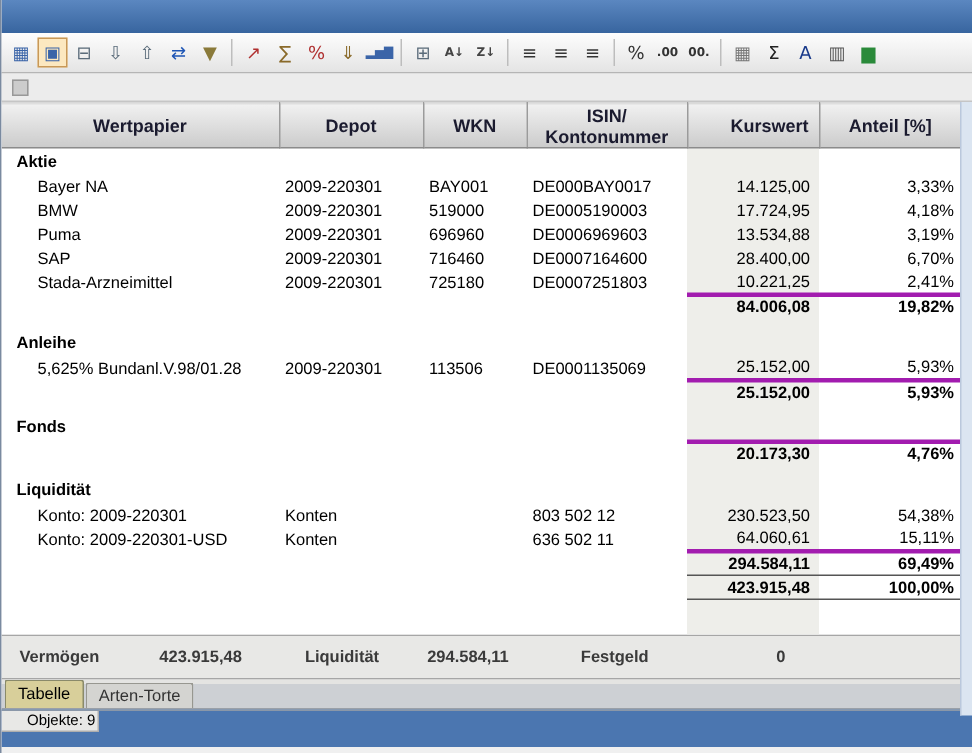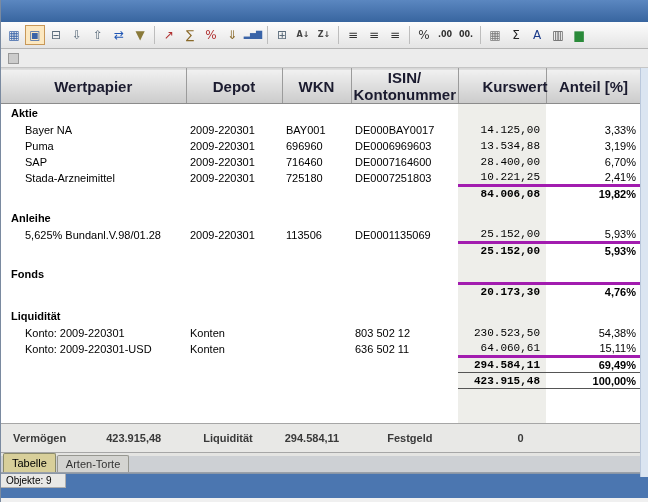--- a/index.html
+++ b/index.html
@@ -47,29 +47,29 @@
   
   .content { position:relative; height:355px; background:#fff; overflow:hidden; }
   .kw-strip { position:absolute; left:457px; top:0; bottom:0; width:88px; background:#eeeeea; z-index:1; }
   table { border-collapse:collapse; table-layout:fixed; width:640px; position:relative; z-index:2; }
   thead th {
     background:linear-gradient(#f1f1f1,#cbcbcb);
     border-right:1px solid #9b9b9b;
     border-bottom:1px solid #8b8b8b;
     border-top:1px solid #d8d8d8;
     font-weight:bold; color:#1b1b2f;
-    height:30px; font-size:15px; text-align:center;
+    height:30px; font-size:12px; text-align:center;
     white-space:pre-line; vertical-align:middle; padding:0 2px;
   }
   tbody td {
     height:16px; padding:0 4px; font-size:11px; color:#000;
     white-space:nowrap; overflow:hidden; vertical-align:middle;
   }
   .col-kurswert, .col-anteil { text-align:right; }
-  .col-kurswert { padding-right:6px;font-family:Liberation Mono, monospace; }
+  .col-kurswert { padding-right:6px; }
   .col-anteil { padding-right:5px; }
   .item-row .col-wertpapier { padding-left:24px; }
   .section-name { font-weight:bold; padding-left:10px; height:18px; }
   .subtotal-row td, .grand-row td { font-weight:bold; }
   .subtotal-row .col-kurswert, .subtotal-row .col-anteil { border-top:3px solid #a21caf;margin-top:17px; }
   .grand-row .col-kurswert, .grand-row .col-anteil { border-top:1px solid #555; border-bottom:1px solid #555; }
   .spacer td { height:7px; }
   
   .right-gutter {
     position:absolute; top:68px; right:0; width:8px; height:409px;
@@ -100,21 +100,21 @@
     background:#d4d4d1; border:1px solid #979790; border-bottom:none;
     border-radius:2px 2px 0 0; margin-right:1px;
     color:#333; font-size:11px; cursor:default;
   }
   .tab.active { background:#d8cf9a; border-color:#8a8a6a; color:#000; height:19px; line-height:18px; }
   
   .statusbar { height:25px; background:#4b76b0; position:relative; border-top:1px solid #8a97a8; }
   .status-cell {
     position:absolute; left:0; top:0; height:14px; width:65px;
     background:#e8e8e6; border-right:1px solid #aeaeae; border-bottom:1px solid #aeaeae;
-    font-size:10px; color:#000; line-height:14px; padding-left:5px;
+    font-size:10px; color:#000; line-height:14px; padding-left:17px;
   }
 </style>
 </head>
 <body>
 
 <div class="titlebar">
   
 </div>
 
 <div class="toolbar" id="toolbar">
@@ -175,20 +175,28 @@
         </tr>
         <tr class="item-row">
           <td class="col-wertpapier">Bayer NA</td>
           <td class="col-depot">2009-220301</td>
           <td class="col-wkn">BAY001</td>
           <td class="col-isin">DE000BAY0017</td>
           <td class="col-kurswert">14.125,00</td>
           <td class="col-anteil">3,33%</td>
         </tr>
         <tr class="item-row">
+          <td class="col-wertpapier">BMW</td>
+          <td class="col-depot">2009-220301</td>
+          <td class="col-wkn">519000</td>
+          <td class="col-isin">DE0005190003</td>
+          <td class="col-kurswert">17.724,95</td>
+          <td class="col-anteil">4,18%</td>
+        </tr>
+        <tr class="item-row">
           <td class="col-wertpapier">Puma</td>
           <td class="col-depot">2009-220301</td>
           <td class="col-wkn">696960</td>
           <td class="col-isin">DE0006969603</td>
           <td class="col-kurswert">13.534,88</td>
           <td class="col-anteil">3,19%</td>
         </tr>
         <tr class="item-row">
           <td class="col-wertpapier">SAP</td>
           <td class="col-depot">2009-220301</td>

